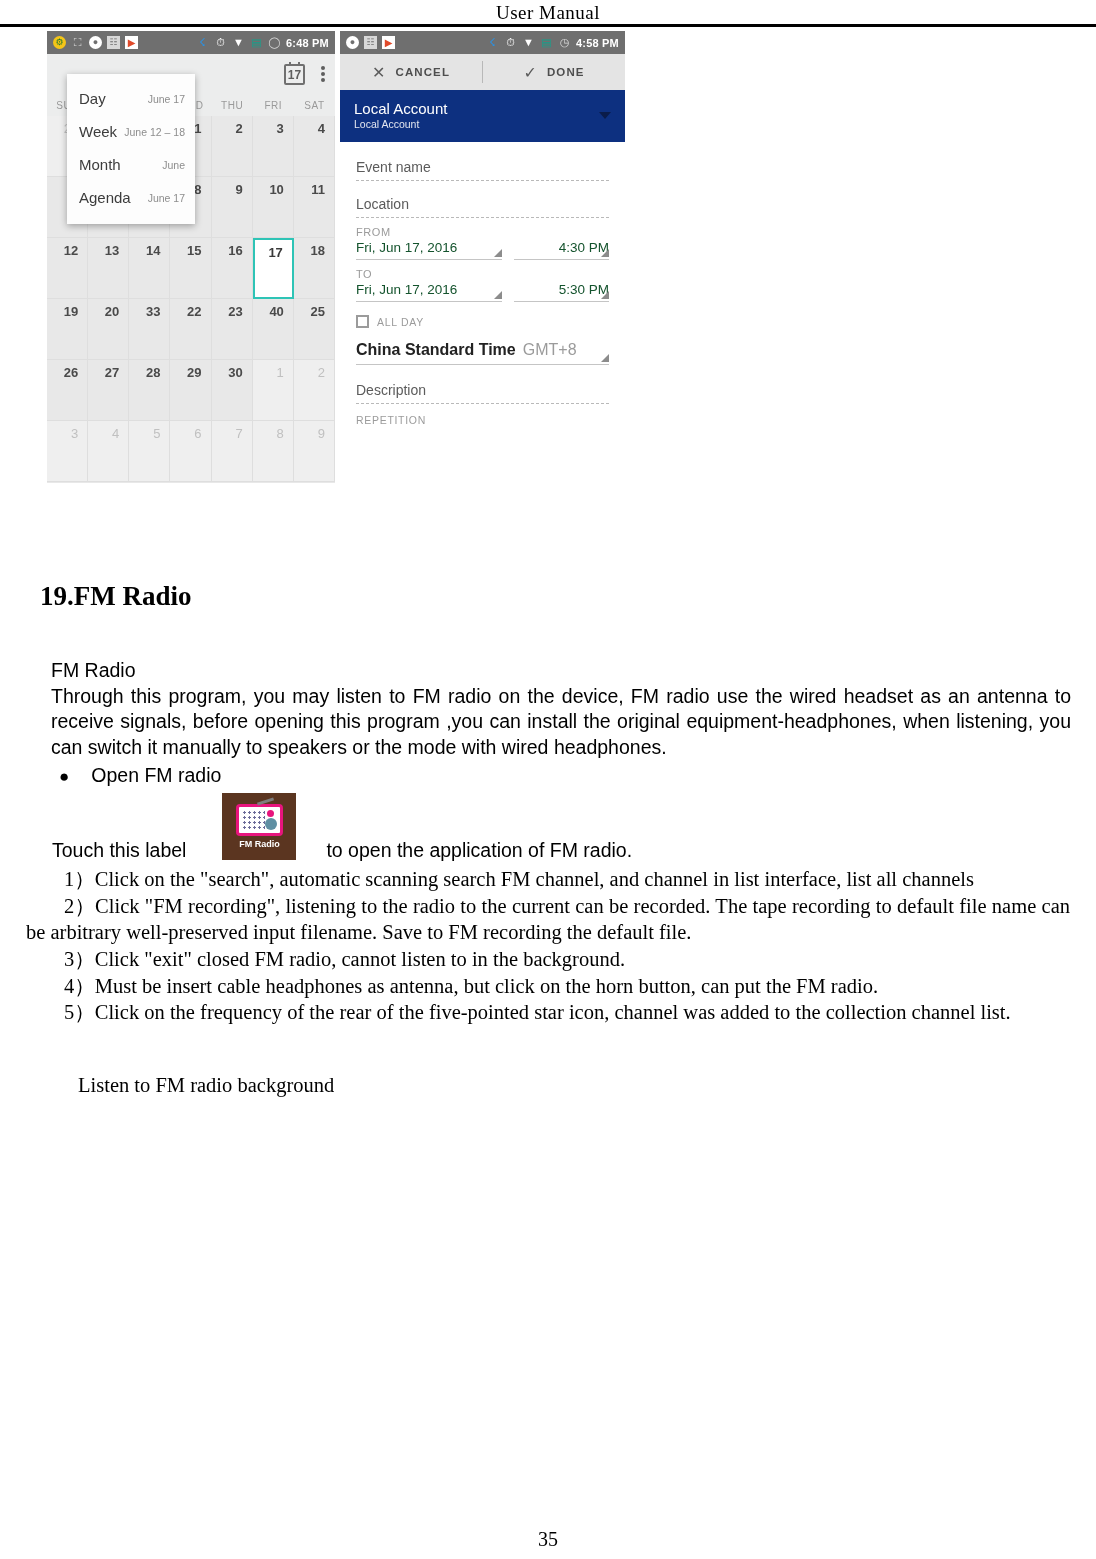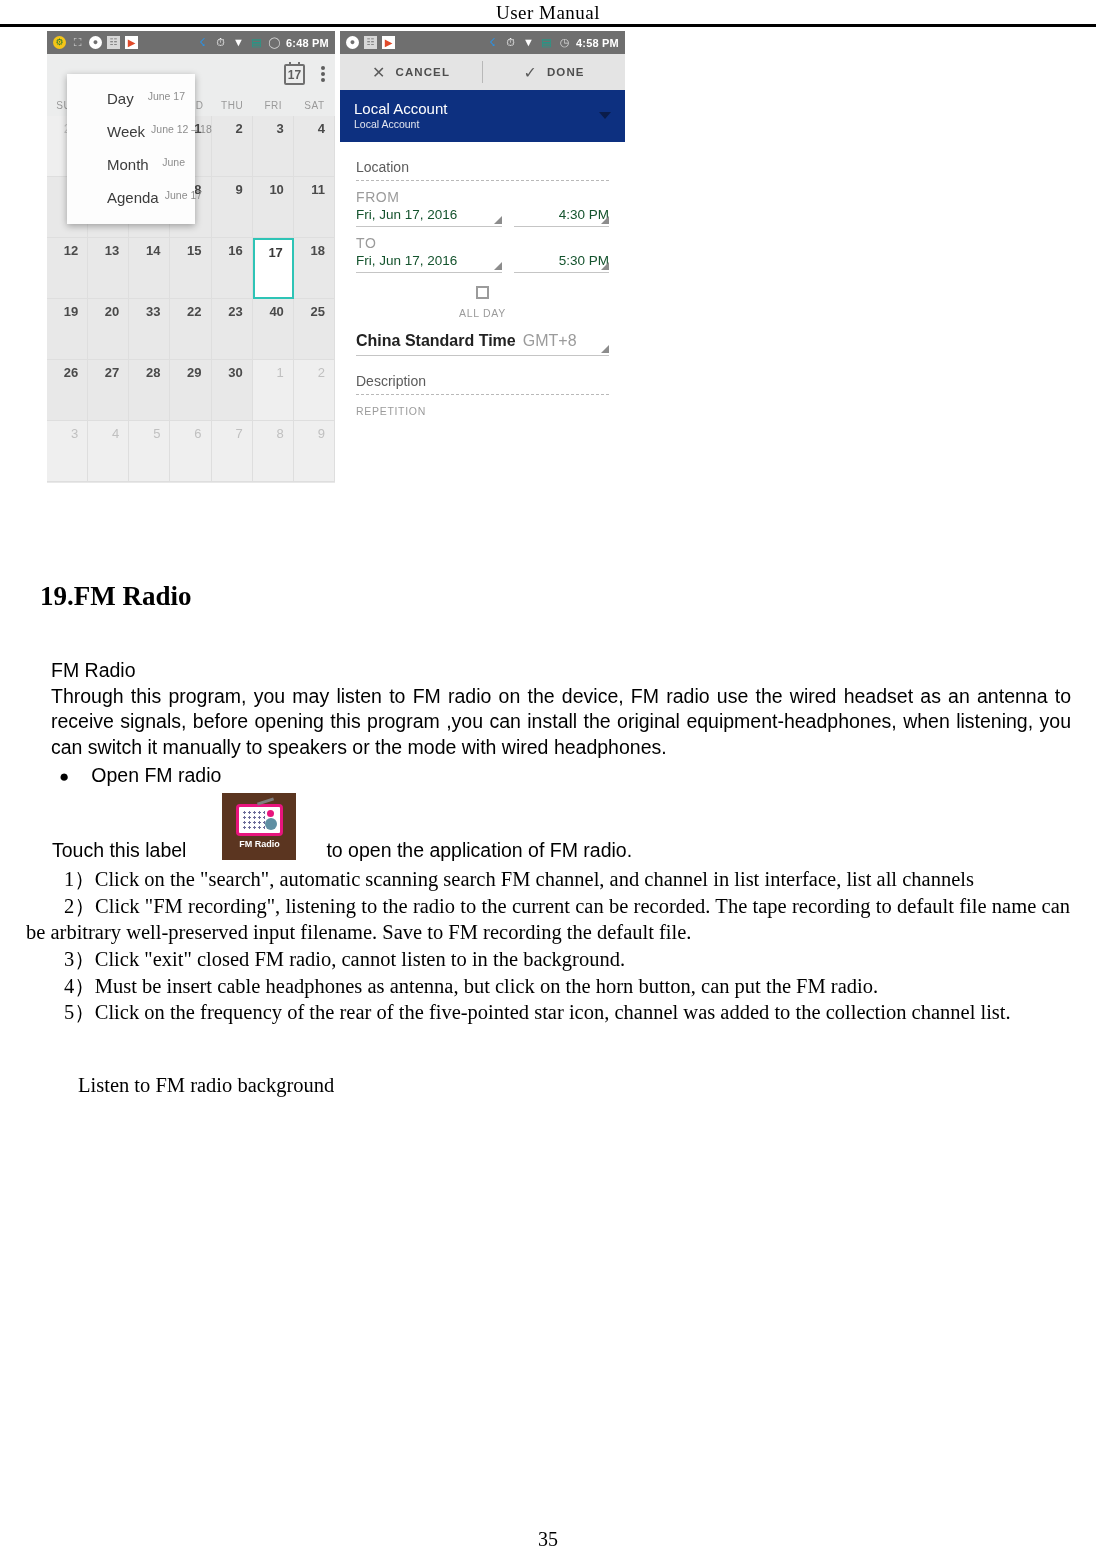--- a/index.html
+++ b/index.html
@@ -171,24 +171,23 @@
     top: 43px;
     width: 128px;
     background: #fdfdfd;
     box-shadow: 0 2px 7px rgba(0,0,0,0.32);
     padding: 8px 0 10px 0;
     box-sizing: border-box;
     z-index: 5;
   }
   .vm-item {
     display: flex;
-    align-items: flex-start;
-    padding: 8px 10px 8px 0;
-    box-sizing: border-box;
-    margin-left: 40px;
+    align-items: center;
+    padding: 8px 10px 8px 12px;
+    box-sizing: border-box;
   }
   .vm-name {
     font-family: "Liberation Sans", sans-serif;
     font-size: 15px;
     color: #3c3c3c;
   }
   .vm-sub {
     font-family: "Liberation Sans", sans-serif;
     font-size: 10.5px;
     color: #8d8d8d;
@@ -260,21 +259,21 @@
   .fld {
     font-family: "Liberation Sans", sans-serif;
     font-size: 14px;
     color: #5b5b5b;
     padding: 9px 0 5px 0;
     border-bottom: 1px dashed #b9b9b9;
     margin-bottom: 6px;
   }
   .mini-label {
     font-family: "Liberation Sans", sans-serif;
-    font-size: 14px;
+    font-size: 11px;
     color: #9b9b9b;
     letter-spacing: 0.6px;
     margin-top: 8px;
   }
   .dtrow { display: flex; gap: 12px; }
   .dtcell {
     position: relative;
     border-bottom: 1px solid #c5c5c5;
     padding-bottom: 3px;
   }
@@ -290,21 +289,20 @@
     right: 0; bottom: 2px;
     width: 0; height: 0;
     border-left: 8px solid transparent;
     border-bottom: 8px solid #8c8c8c;
   }
   .allday {
     display: flex;
     align-items: center;
     gap: 8px;
     margin-top: 13px;
-    flex-direction: column;
   }
   .cbox {
     width: 13px; height: 13px;
     border: 2px solid #9b9b9b;
     box-sizing: border-box;
   }
   .allday-lbl {
     font-family: "Liberation Sans", sans-serif;
     font-size: 10.5px;
     color: #9b9b9b;
@@ -677,20 +675,21 @@
 
     <div class="acct-bar">
       <div class="acct-txt">
         <span class="acct-main">Local Account</span>
         <span class="acct-sub">Local Account</span>
       </div>
       <div class="acct-caret"></div>
     </div>
 
     <div class="evt-body">
+      <div class="fld">Event name</div>
       <div class="fld">Location</div>
 
       <div class="mini-label">FROM</div>
       <div class="dtrow">
         <div class="dtcell date">
           <span class="val">Fri, Jun 17, 2016</span>
           <span class="corner"></span>
         </div>
         <div class="dtcell time">
           <span class="val">4:30 PM</span>

